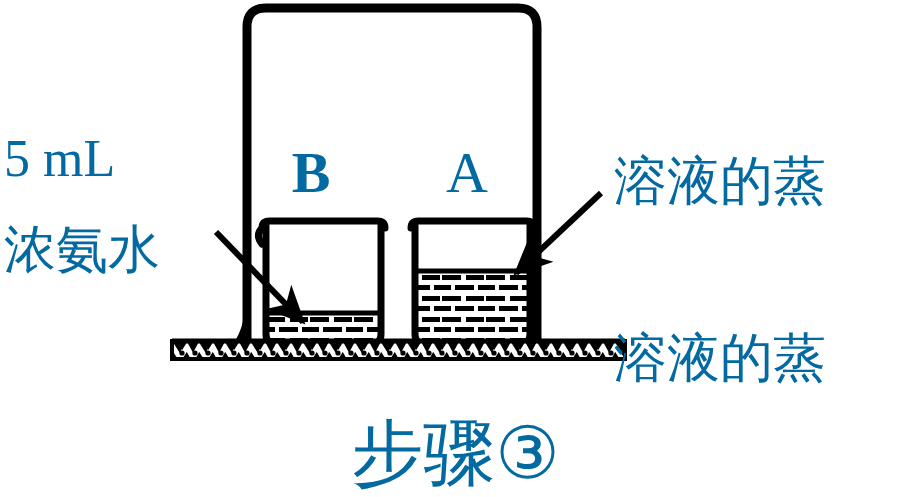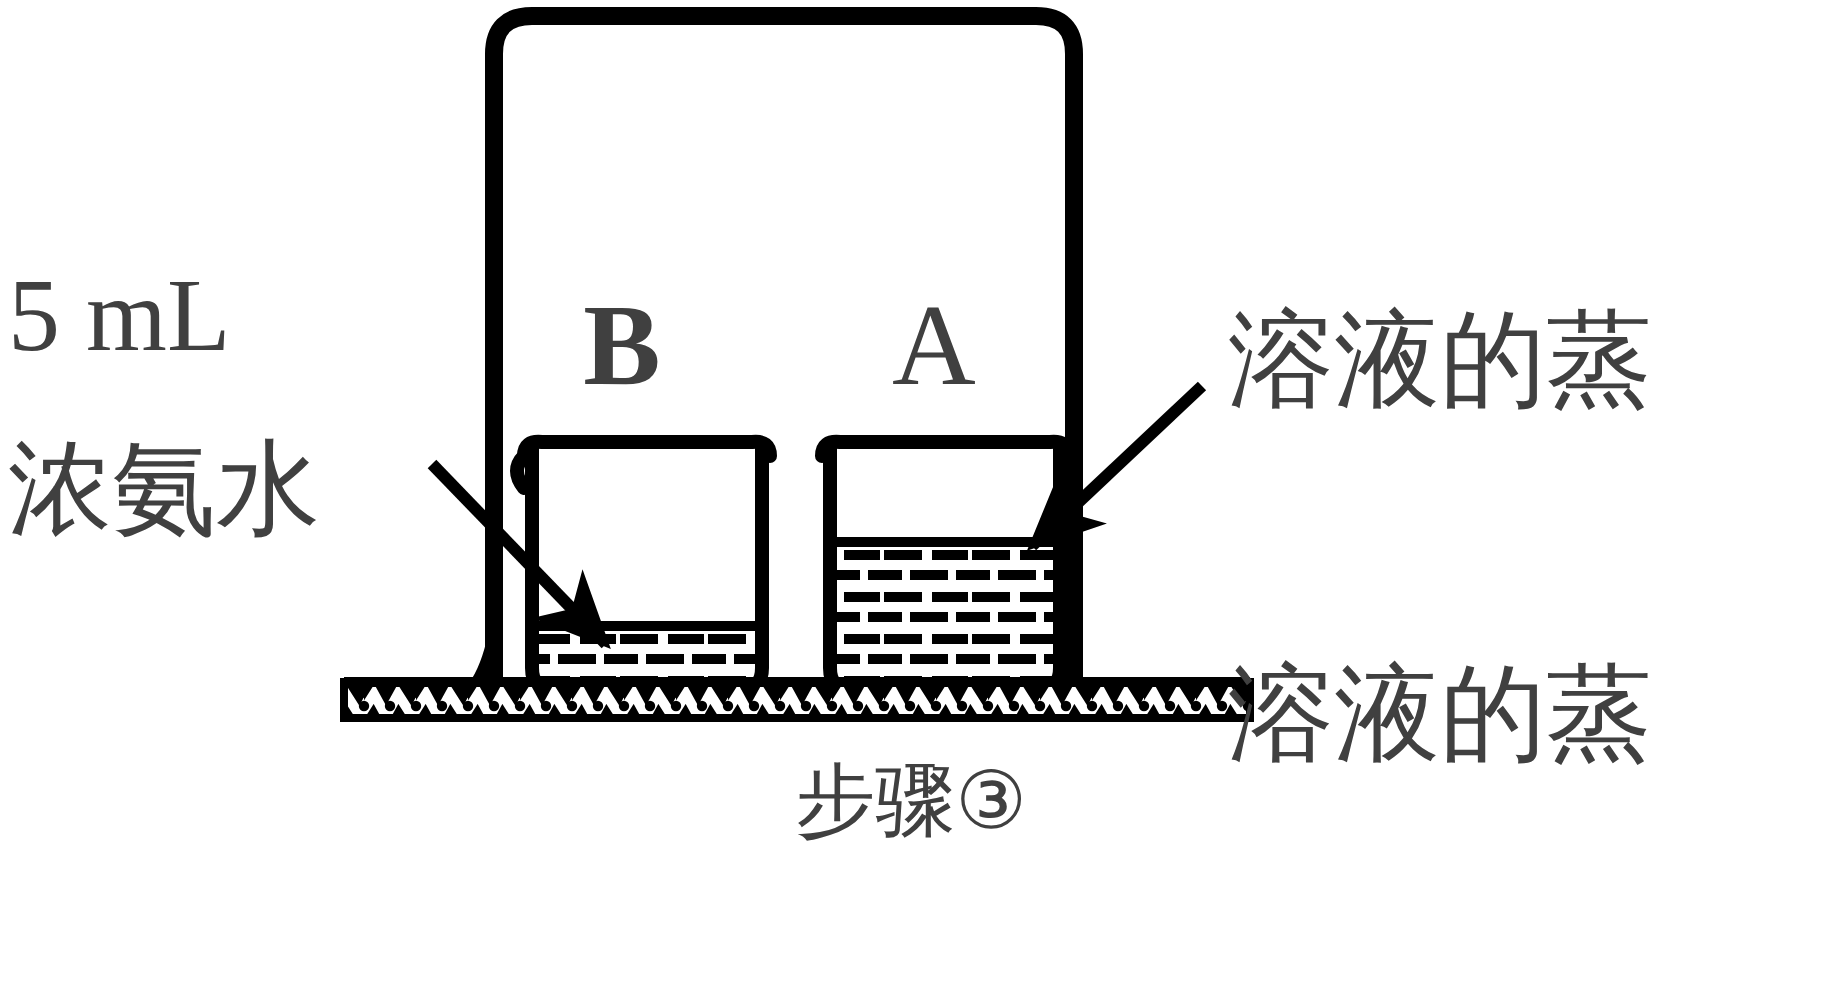--- a/index.html
+++ b/index.html
@@ -20,62 +20,62 @@
   #figure-svg {
     position: absolute;
     left: 0;
     top: 0;
     width: 911px;
     height: 497px;
     display: block;
   }
   .label-text {
     position: absolute;
-    color: #404040;
+    color: #0369a1;
     white-space: pre;
     line-height: 1.08;
     letter-spacing: 0;
   }
   #label-left-block {
     left: 4px;
     top: 96px;
     width: 232px;
     text-align: left;
   }
   #label-left-line1 {
     font-size: 52px;
     font-family: "Liberation Serif", "DejaVu Serif", serif;
     display: block;
     height: 56px;
   }
   #label-left-line2 {
     font-size: 52px;
-    font-family: Liberation Mono, monospace;
+    font-family: Liberation Sans, sans-serif;
     display: block;
     height: 56px;
   }
   #label-right-block {
     left: 614px;
     top: 38px;
     width: 296px;
     text-align: left;
     font-family: "DejaVu Sans", "Liberation Sans", sans-serif;
     font-size: 53px;
   }
   #label-right-block span {
     display: block;
     height: 62px;
   }
   #caption-block {
     left: 0px;
-    top: 380px;
+    top: 415px;
     width: 911px;
     text-align: center;
     font-family: "DejaVu Sans", "Liberation Sans", sans-serif;
-    font-size: 40px;
+    font-size: 72px;
   }
   #beaker-b-letter {
     left: 286px;
     top: 142px;
     width: 50px;
     text-align: center;
     font-size: 58px;
     font-weight: bold;
     font-family: "Liberation Serif", "DejaVu Serif", serif;
   }

